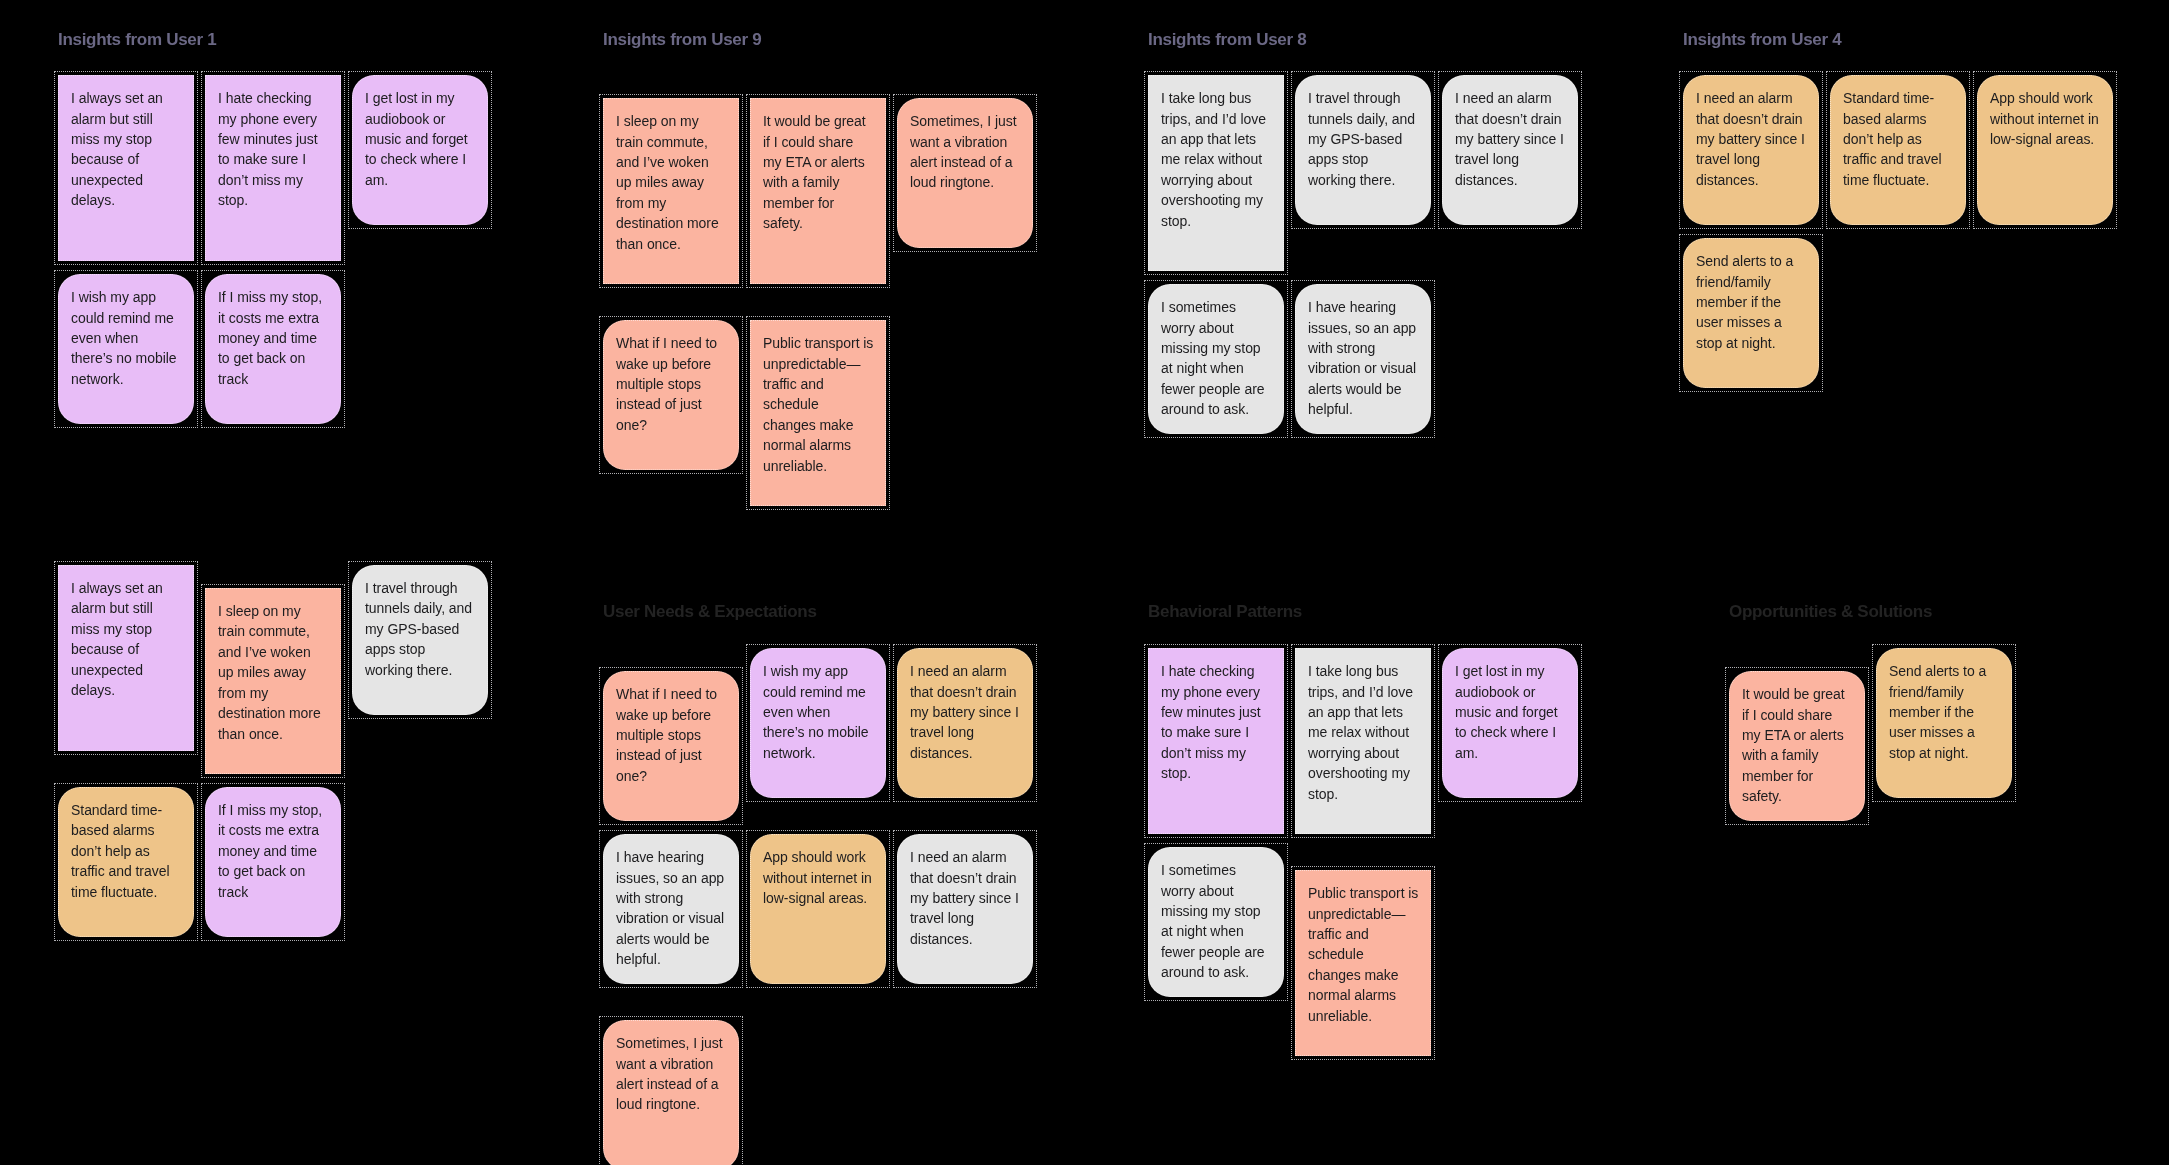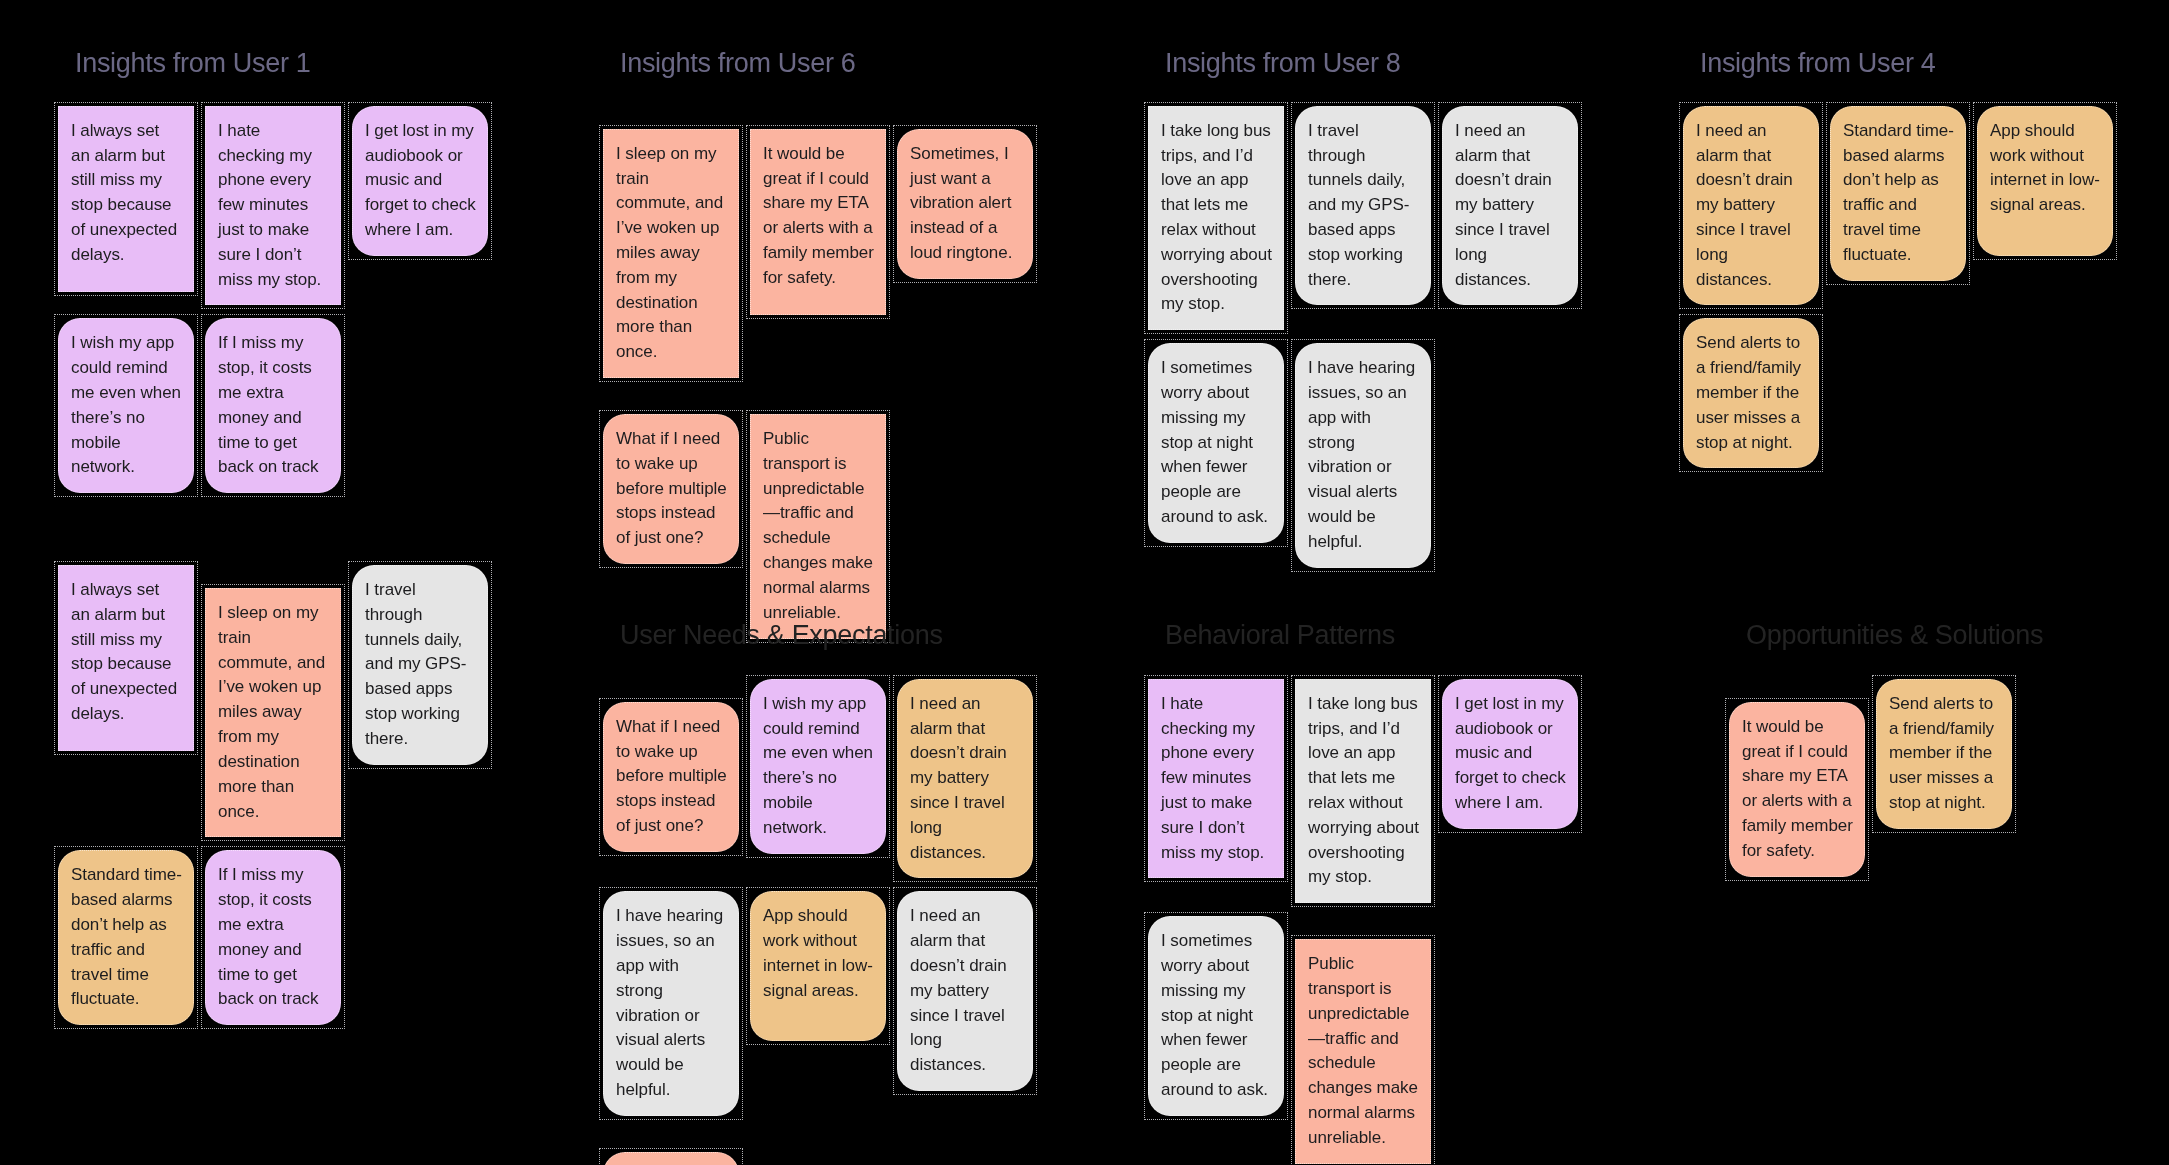--- a/index.html
+++ b/index.html
@@ -19,47 +19,47 @@
     width: 2169px;
     height: 1165px;
   }
 
   
   .section {
     position: absolute;
   }
 
   .section-title {
-    font-size: 27px;
-    font-weight: normal;
+    font-size: 17px;
+    font-weight: bold;
     letter-spacing: -0.3px;
     line-height: 1.36;
     white-space: pre-line;
-    margin: 17px;
+    margin: 0;
     padding: 0;
   }
   .section-title.violet { color: #6b6885; }
   .section-title.dark   { color: #232323; }
 
   .notes-grid {
     display: flex;
     flex-wrap: wrap;
     align-items: flex-start;
     align-content: flex-start;
     gap: 13px 11px;
     width: 430px;
   }
 
   
   .note {
     position: relative;
     width: 136px;
     min-height: 132px;
     padding: 12px 11px 12px 12px;
-    font-size: 17px;
+    font-size: 14px;
     line-height: 1.46;
     color: #1d1d1f;
     letter-spacing: -0.05px;
     border: 1px dotted rgba(255,255,255,0.55);
     outline: none;
     word-wrap: break-word;
     filter: drop-shadow(2px 3px 0px rgba(0,0,0,0.55));
   }
   .note .note-text { display: block; }
 
@@ -101,21 +101,21 @@
       <div class="note violet med">
           <span class="note-text">I wish my app could remind me even when there’s no mobile network.</span>
         </div>
       <div class="note violet med">
           <span class="note-text">If I miss my stop, it costs me extra money and time to get back on track</span>
         </div>
     </div>
   </div>
 
   <div class="section" style="left:603px; top:28px;">
-    <h2 class="section-title violet">Insights from User 6</h2>
+    <h2 class="section-title violet">Insights from User 9</h2>
     <div class="notes-grid" style="margin-top:24px;">
       <div class="note salmon tall">
           <span class="note-text">I sleep on my train commute, and I’ve woken up miles away from my destination more than once.</span>
         </div>
       <div class="note salmon tall">
           <span class="note-text">It would be great if I could share my ETA or alerts with a family member for safety.</span>
         </div>
       <div class="note salmon med">
           <span class="note-text">Sometimes, I just want a vibration alert instead of a loud ringtone.</span>
         </div>

